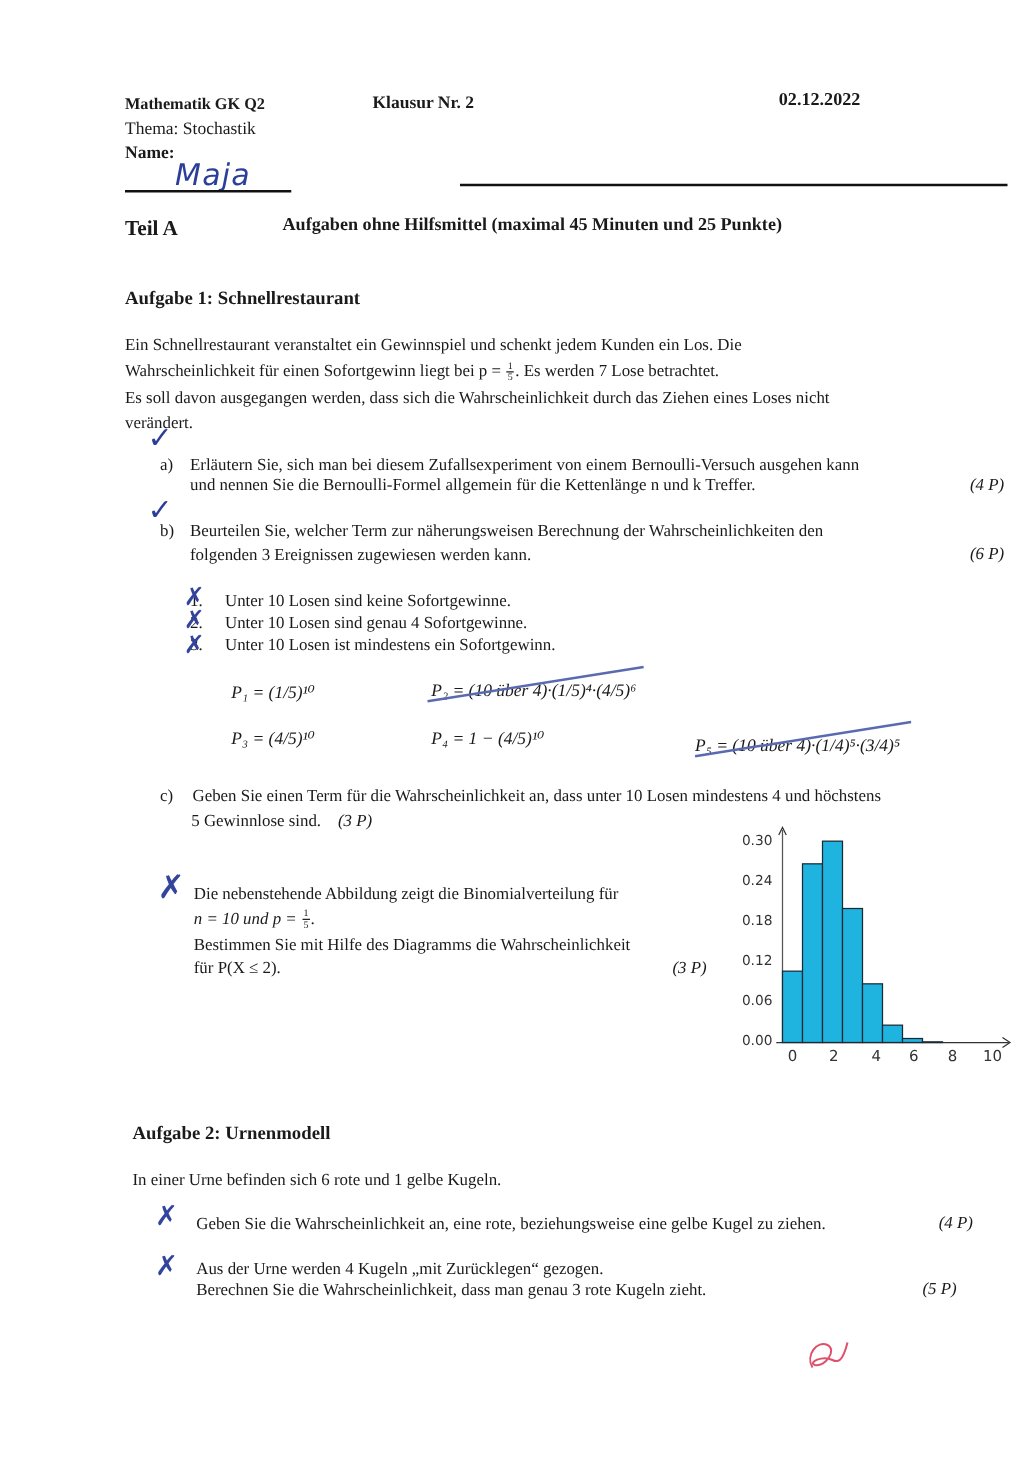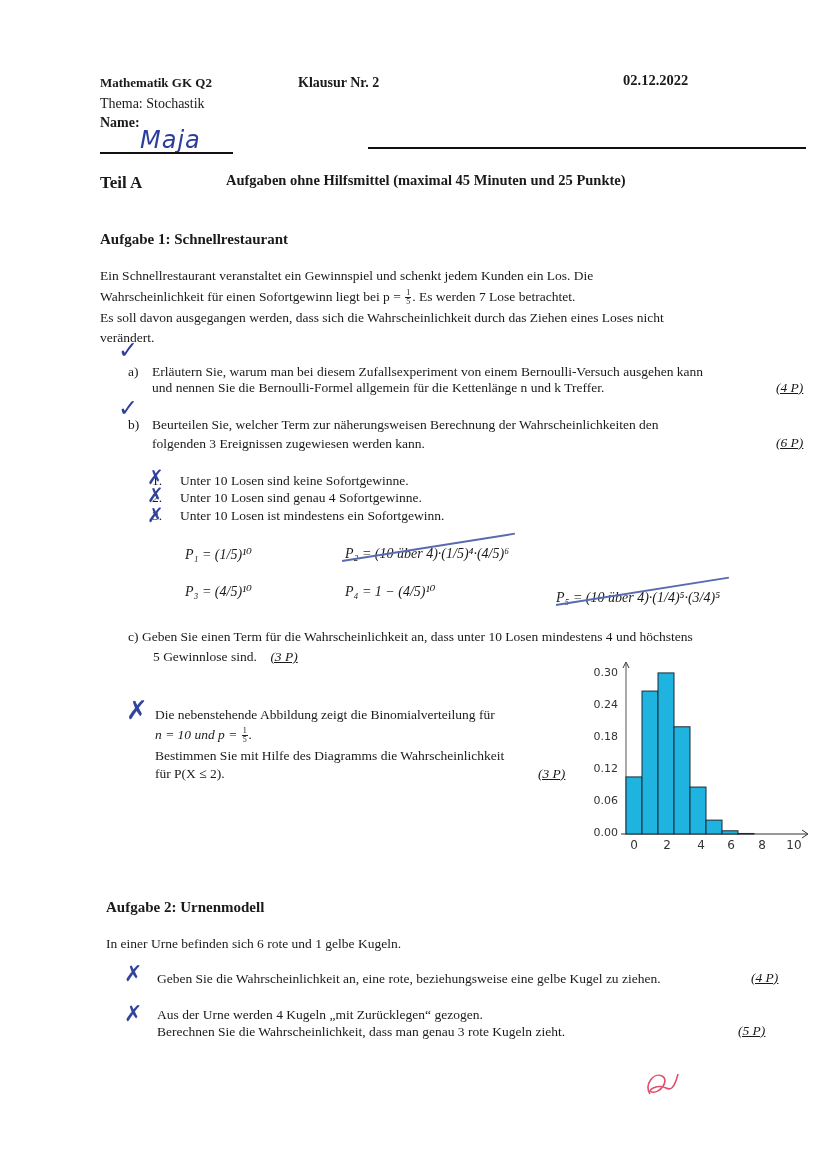--- a/index.html
+++ b/index.html
@@ -1,21 +1,21 @@
 <!DOCTYPE html>
 <html><head>
 <meta charset="utf-8">
 <style>
   html, body { margin:0; padding:0; background:#ffffff; }
   body { width:828px; height:1175px; position:relative; overflow:hidden;
          font-family:"Liberation Serif", "DejaVu Serif", serif; color:#1a1a1a; }
   .abs { position:absolute; }
   .b { font-weight:bold; }
   .t { font-size:13.5px; line-height:21px; }
-  .pts { font-style:italic;text-decoration:underline; }
+  .pts { font-style:italic; }
   .hand { color:#2b3f9a; font-family:"DejaVu Sans", sans-serif; }
   .line { position:absolute; height:1.5px; background:#111; }
   .math { font-style:italic; }
   .frac { display:inline-flex; flex-direction:column; align-items:center; vertical-align:middle; font-size:8px; line-height:8px; margin:0 1px; }
   .frac span:first-child { border-bottom:1px solid #222; padding:0 1px; }
   .chart-box { position:absolute; left:585px; top:658px; width:225px; height:195px; }
   .cross { position:absolute; color:#33449c; font-family:"DejaVu Sans", sans-serif; font-size:20px; line-height:20px; }
   .strike { position:absolute; height:1.5px; background:#5a6ab0; transform-origin:left center; }
 </style>
 </head>
@@ -39,21 +39,21 @@
   <span>Wahrscheinlichkeit für einen Sofortgewinn liegt bei p = </span><span class="frac">
       <span>1</span>
       <span>5</span>
     </span><span>. Es werden 7 Lose betrachtet.</span>
 </div>
 <div class="abs t" style="left:100px;top:307px;">Es soll davon ausgegangen werden, dass sich die Wahrscheinlichkeit durch das Ziehen eines Loses nicht</div>
 <div class="abs t" style="left:100px;top:327px;">verändert.</div>
 
 <div class="abs t" style="left:128px;top:361px;">a)</div>
 <div class="abs hand" style="left:118px;top:336px;font-size:24px;">✓</div>
-<div class="abs t" style="left:152px;top:361px;">Erläutern Sie, warum man bei diesem Zufallsexperiment von einem Bernoulli-Versuch ausgehen kann</div>
+<div class="abs t" style="left:152px;top:361px;">Erläutern Sie, sich man bei diesem Zufallsexperiment von einem Bernoulli-Versuch ausgehen kann</div>
 <div class="abs t" style="left:152px;top:377px;">und nennen Sie die Bernoulli-Formel allgemein für die Kettenlänge n und k Treffer.</div>
 <div class="abs t pts" style="left:776px;top:377px;">(4 P)</div>
 
 <div class="abs t" style="left:128px;top:414px;">b)</div>
 <div class="abs hand" style="left:118px;top:394px;font-size:24px;">✓</div>
 <div class="abs t" style="left:152px;top:414px;">Beurteilen Sie,  welcher Term zur näherungsweisen Berechnung der Wahrscheinlichkeiten den</div>
 <div class="abs t" style="left:152px;top:433px;">folgenden 3 Ereignissen zugewiesen werden kann.</div>
 <div class="abs t pts" style="left:776px;top:432px;">(6 P)</div>
 
 <div class="abs t" style="left:152px;top:470px;">1.</div>
@@ -68,21 +68,21 @@
 
 <div class="abs math" style="left:185px;top:546px;font-size:14px;">P₁ = (1/5)¹⁰</div>
 <div class="abs math" style="left:345px;top:546px;font-size:14px;">P₂ = (10 über 4)·(1/5)⁴·(4/5)⁶</div>
 <div class="strike" style="left:342px;top:560px;width:175px;transform:rotate(-9deg);"></div>
 <div class="abs math" style="left:185px;top:583px;font-size:14px;">P₃ = (4/5)¹⁰</div>
 <div class="abs math" style="left:345px;top:583px;font-size:14px;">P₄ = 1 − (4/5)¹⁰</div>
 <div class="abs math" style="left:556px;top:590px;font-size:14px;">P₅ = (10 über 4)·(1/4)⁵·(3/4)⁵</div>
 <div class="strike" style="left:556px;top:604px;width:175px;transform:rotate(-9deg);"></div>
 
 <div class="abs t" style="left:128px;top:626px;">c)</div>
-<div class="abs t" style="left:142px;top:626px;">Geben Sie einen Term für die Wahrscheinlichkeit an, dass unter 10 Losen mindestens 4 und höchstens</div>
+<div class="abs t" style="left:154px;top:626px;">Geben Sie einen Term für die Wahrscheinlichkeit an, dass unter 10 Losen mindestens 4 und höchstens</div>
 <div class="abs t" style="left:153px;top:646px;">
   <span>5 Gewinnlose sind.</span>&nbsp;&nbsp;&nbsp;&nbsp;<span class="pts">(3 P)</span>
 </div>
 
 <div class="cross" style="left:126px;top:700px;font-size:26px;">✗</div>
 <div class="abs t" style="left:155px;top:704px;">Die nebenstehende Abbildung zeigt die Binomialverteilung für</div>
 <div class="abs t math" style="left:155px;top:724px;">
   <span>n  = 10 und p = </span><span class="frac" style="font-style:normal;">
       <span>1</span>
       <span>5</span>

